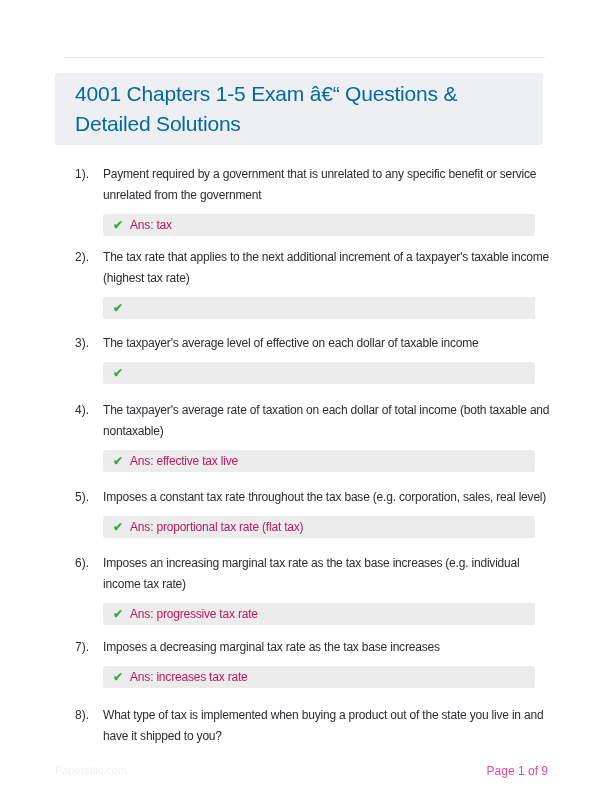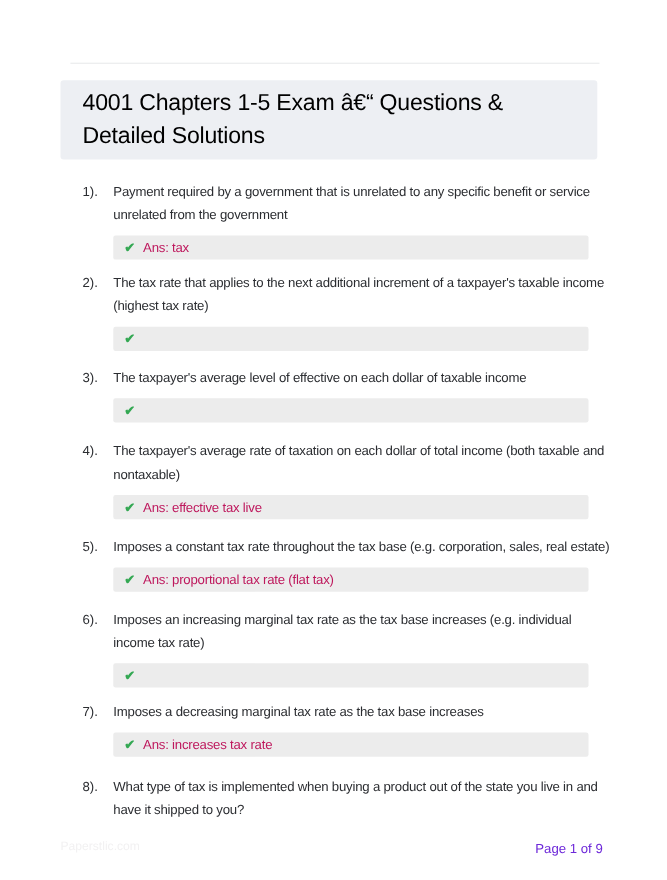--- a/index.html
+++ b/index.html
@@ -34,21 +34,21 @@
     background: #edeff3;
     border-radius: 3px;
     padding: 10px 20px;
     display: flex;
     align-items: center;
   }
   .title-text {
     font-size: 21px;
     line-height: 30px;
     letter-spacing: -0.2px;
-    color: #000000;
+    color: #0369a1;
     font-weight: 400;
     margin: 0;
   }
   .question {
     position: absolute;
     left: 75px;
     width: 480px;
   }
   .q-row {
     display: flex;
@@ -98,21 +98,21 @@
     left: 55px;
     top: 764px;
     font-size: 11px;
     color: #f2f1f2;
   }
   .footer-page {
     position: absolute;
     right: 58px;
     top: 764px;
     font-size: 12px;
-    color: #6d28d9;
+    color: #ec4899;
   }
   
   .q1 { top: 164px; }
   .q2 { top: 247px; }
   .q3 { top: 333px; }
   .q4 { top: 400px; }
   .q5 { top: 487px; }
   .q6 { top: 553px; }
   .q7 { top: 637px; }
   .q8 { top: 705px; }
@@ -166,35 +166,36 @@
     </div>
     <div class="answer-box">
       <span class="check">✔</span>
       <span class="answer-text">Ans: effective tax live</span>
     </div>
   </section>
 
   <section class="question q5">
     <div class="q-row">
       <span class="q-num">5).</span>
-      <p class="q-text">Imposes a constant tax rate throughout the tax base (e.g. corporation, sales, real estate)</p>
+      <p class="q-text">Imposes a constant tax rate throughout the tax base (e.g. corporation, sales, real level)</p>
     </div>
     <div class="answer-box">
       <span class="check">✔</span>
       <span class="answer-text">Ans: proportional tax rate (flat tax)</span>
     </div>
   </section>
 
   <section class="question q6">
     <div class="q-row">
       <span class="q-num">6).</span>
       <p class="q-text">Imposes an increasing marginal tax rate as the tax base increases (e.g. individual income tax rate)</p>
     </div>
     <div class="answer-box">
       <span class="check">✔</span>
+      <span class="answer-text">Ans: progressive tax rate</span>
     </div>
   </section>
 
   <section class="question q7">
     <div class="q-row">
       <span class="q-num">7).</span>
       <p class="q-text">Imposes a decreasing marginal tax rate as the tax base increases</p>
     </div>
     <div class="answer-box">
       <span class="check">✔</span>

